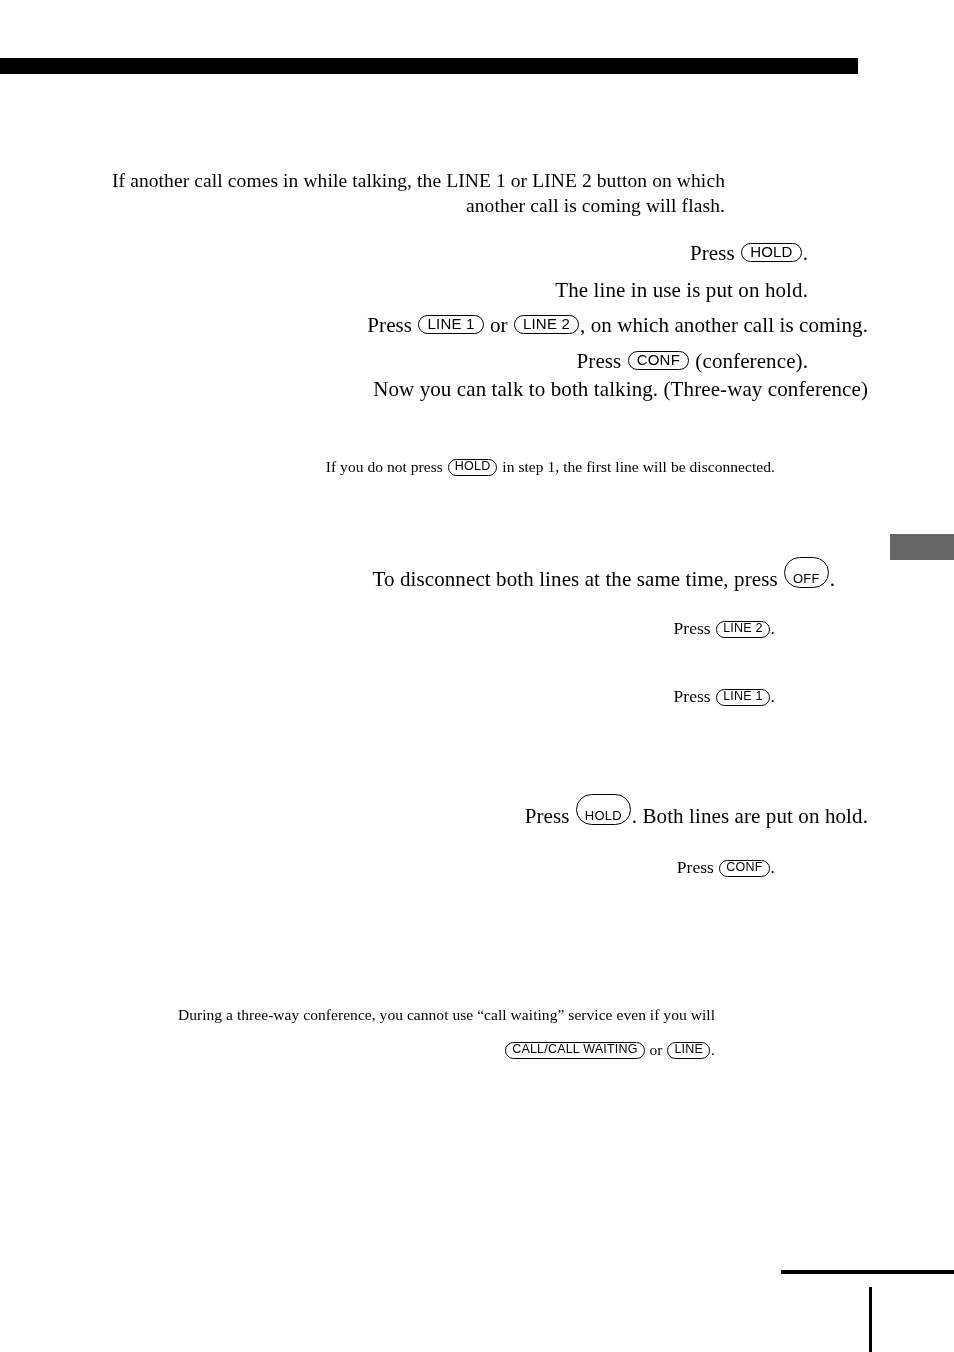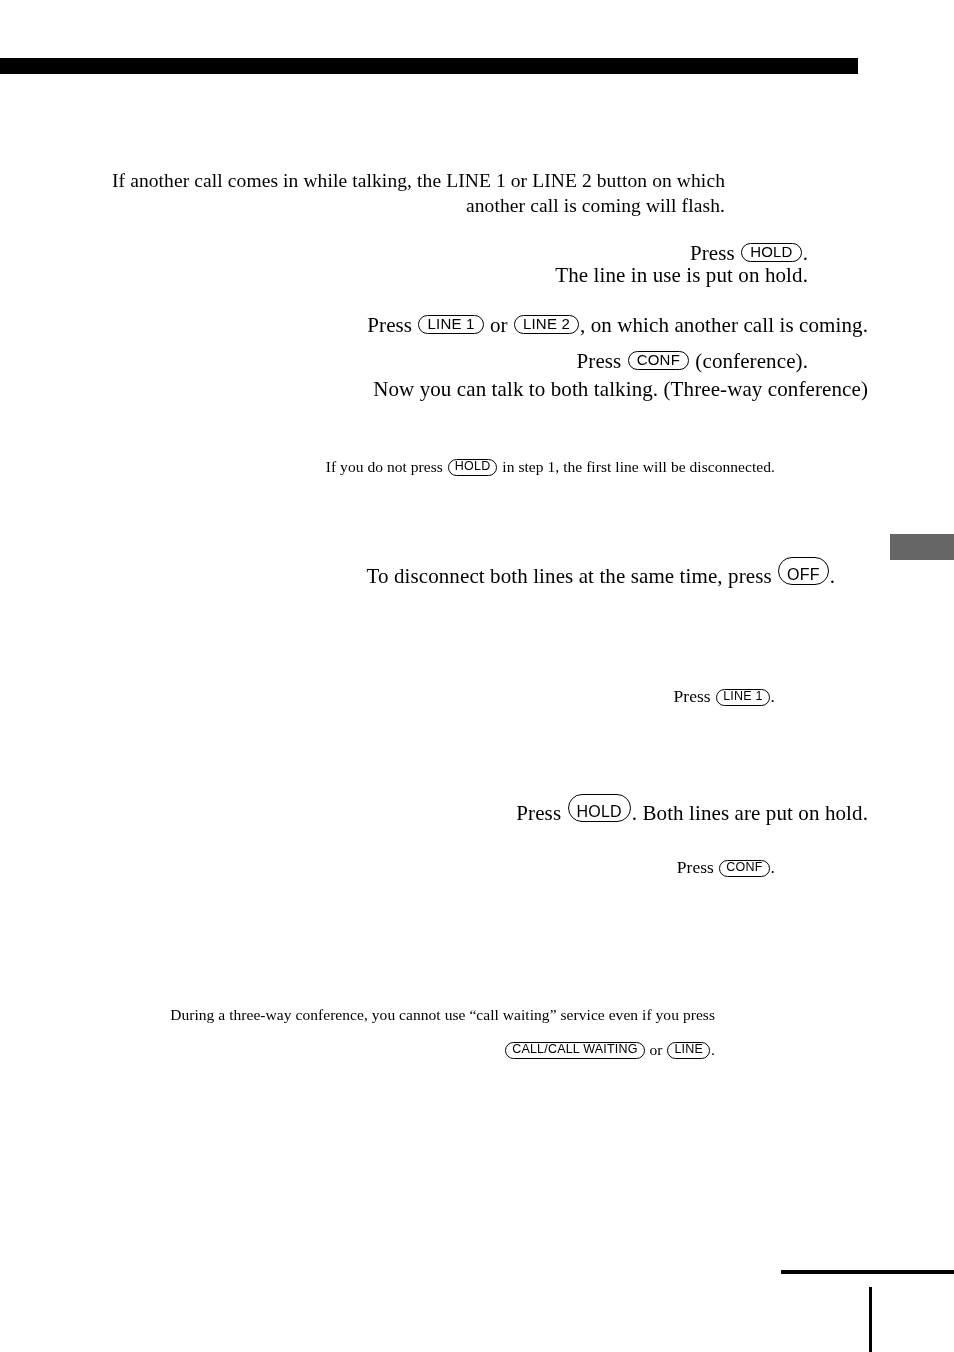--- a/index.html
+++ b/index.html
@@ -99,38 +99,38 @@
     margin: 16px 1px;
     font-family: "Liberation Sans", "DejaVu Sans", sans-serif;
     font-weight: 400;
     line-height: 1.08;
     white-space: nowrap;
     vertical-align: 2px;
     letter-spacing: 0.2px;
   }
   .step-text .key { font-size: 15px; vertical-align: 2.5px; padding: 0px 8px 1px 8px; }
   .note-text .key { font-size: 12.5px; vertical-align: 1.5px; padding: 0px 6px 1px 6px; }
-  .lead-text .key { font-size: 16px; vertical-align: 2.5px; padding: 8px 8px 1px 8px; }
+  .lead-text .key { font-size: 13px; vertical-align: 2.5px; padding: 14px 8px 1px 8px; }
 </style>
 </head>
 <body>
 
 <div class="content">
 
   <div class="top-bar"></div>
 
   <p class="para body-text" style="left:75px; top:168px; width:650px;">
     <span>If another call comes in while talking, the LINE 1 or LINE 2 button on which another call is coming will flash.</span>
   </p>
 
   <p class="para step-text" style="left:108px; top:227px; width:700px;">
     <span>Press </span><span class="key">HOLD</span><span>.</span>
   </p>
 
-  <p class="para step-text" style="left:108px; top:257px; width:700px;">
+  <p class="para step-text" style="left:108px; top:272px; width:700px;">
     <span>The line in use is put on hold.</span>
   </p>
 
   <p class="para step-text" style="left:108px; top:299px; width:760px;">
     <span>Press </span><span class="key">LINE 1</span><span> or </span><span class="key">LINE 2</span><span>, on which another call is coming.</span>
   </p>
 
   <p class="para step-text" style="left:108px; top:335px; width:700px;">
     <span>Press </span><span class="key">CONF</span><span> (conference).</span>
   </p>
@@ -142,34 +142,37 @@
   <p class="para note-text" style="left:75px; top:443px; width:700px;">
     <span>If you do not press </span><span class="key">HOLD</span><span> in step 1, the first line will be disconnected.</span>
   </p>
 
   <div class="side-tab"></div>
 
   <p class="para lead-text" style="left:75px; top:541px; width:760px;">
     <span>To disconnect both lines at the same time, press </span><span class="key">OFF</span><span>.</span>
   </p>
 
+  <p class="para note-text" style="left:75px; top:605px; width:700px; font-size:17.5px;">
+    <span>Press </span><span class="key">LINE 2</span><span>.</span>
+  </p>
 
   <p class="para note-text" style="left:75px; top:673px; width:700px; font-size:17.5px;">
     <span>Press </span><span class="key">LINE 1</span><span>.</span>
   </p>
 
   <p class="para lead-text" style="left:108px; top:778px; width:760px;">
     <span>Press </span><span class="key">HOLD</span><span>. Both lines are put on hold.</span>
   </p>
 
   <p class="para note-text" style="left:75px; top:844px; width:700px; font-size:17.5px;">
     <span>Press </span><span class="key">CONF</span><span>.</span>
   </p>
 
 
   <p class="para note-text" style="left:75px; top:1004px; width:640px;">
-    <span>During a three-way conference, you cannot use “call waiting” service even if you press </span><span class="key">CALL/CALL WAITING</span><span> or </span><span class="key">LINE</span><span>.</span>
+    <span>During a three-way conference, you cannot use “call waiting” service even if you will </span><span class="key">CALL/CALL WAITING</span><span> or </span><span class="key">LINE</span><span>.</span>
   </p>
 
   <div class="footer-rule"></div>
   <div class="footer-vline"></div>
 
 </div>
 
 </body></html>

